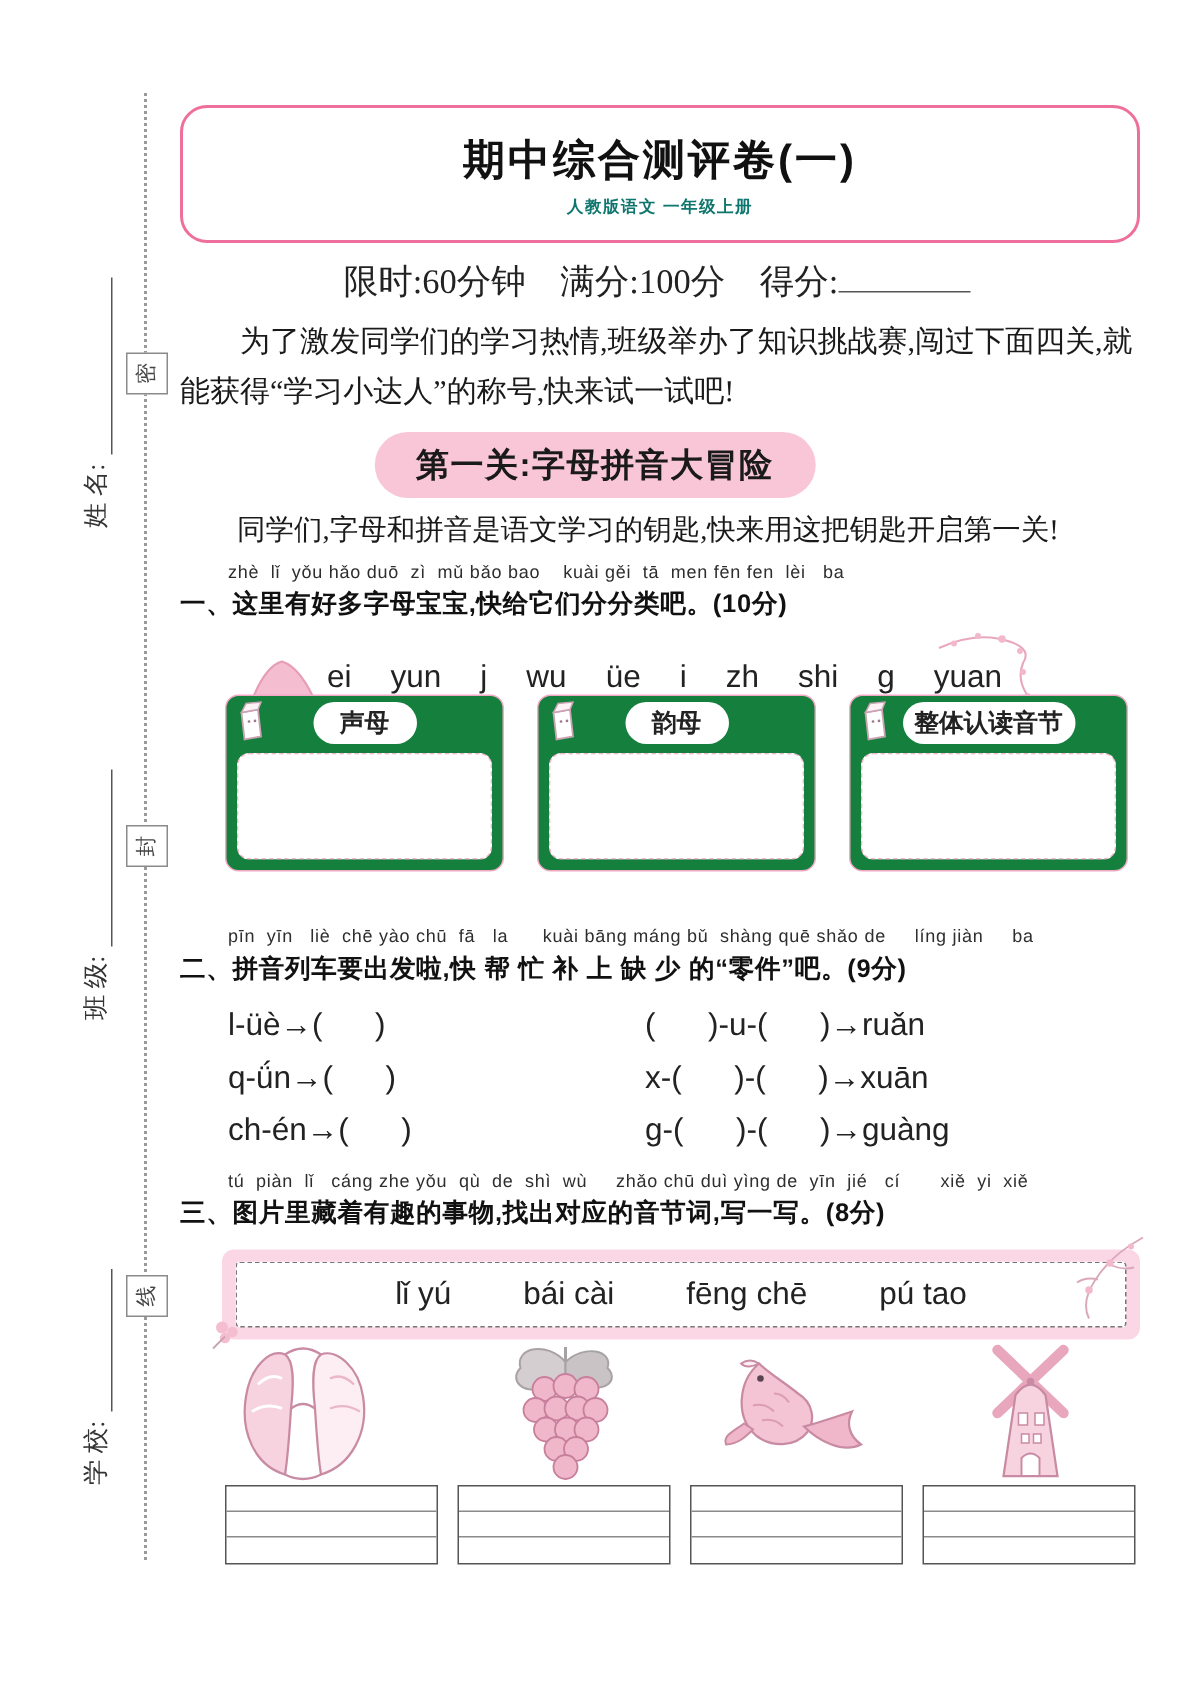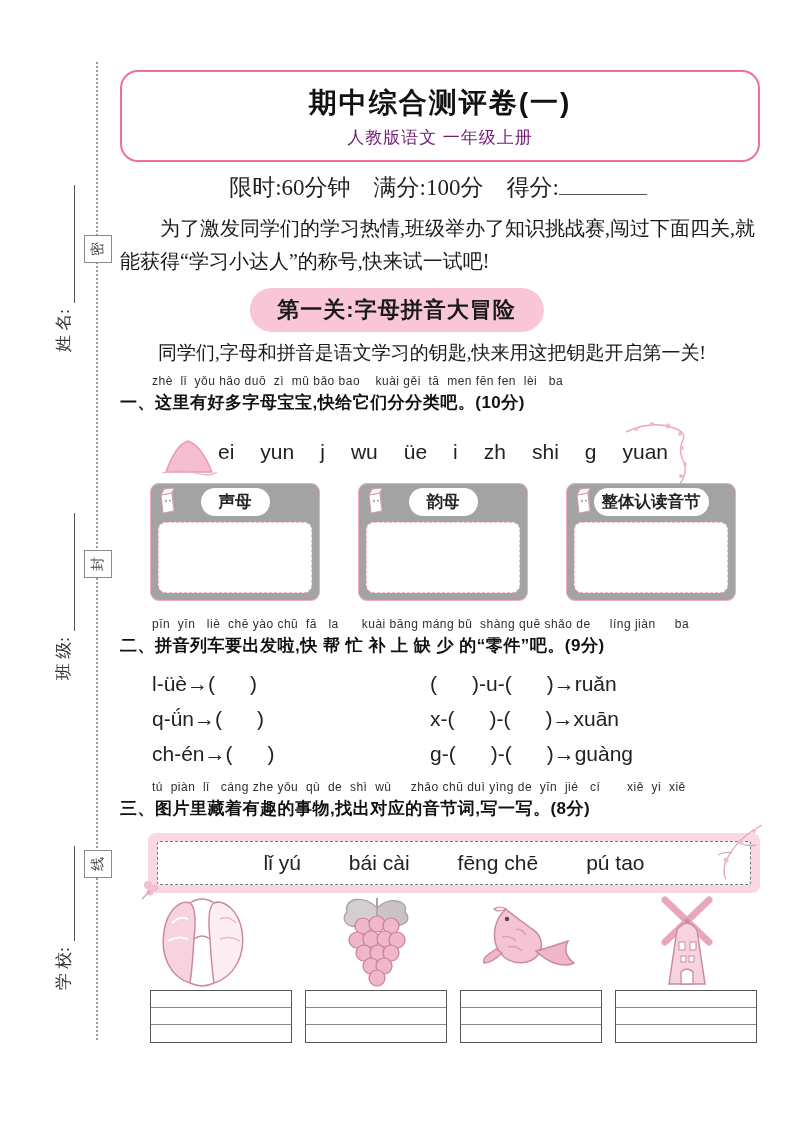--- a/index.html
+++ b/index.html
@@ -11,36 +11,36 @@
             display:flex;align-items:center;justify-content:center;}
   .seal-box span{transform:rotate(-90deg);font-family:"Liberation Serif","DejaVu Serif",serif;font-size:14px;color:#444;}
   .margin-label{position:absolute;transform:rotate(-90deg);transform-origin:0 0;
                 font-family:"Liberation Serif","DejaVu Serif",serif;font-size:17px;color:#333;
                 display:flex;align-items:flex-end;gap:6px;white-space:nowrap;}
   .fill-line{display:inline-block;border-bottom:1.5px solid #555;height:1px;vertical-align:baseline;}
   
   .header-box{position:absolute;left:120px;top:70px;width:636px;height:88px;border:2px solid #ee6f9b;
               border-radius:18px;display:flex;flex-direction:column;align-items:center;justify-content:center;gap:4px;}
   .header-title{font-size:28px;font-weight:700;letter-spacing:2px;color:#111;}
-  .header-sub{font-size:17px;font-weight:400;color:#701a75;letter-spacing:1px;}
+  .header-sub{font-size:11px;font-weight:700;color:#0f766e;letter-spacing:1px;}
   .info-line{position:absolute;left:120px;top:172px;width:636px;text-align:center;
              font-family:"Liberation Serif","DejaVu Serif",serif;font-size:23px;color:#222;}
   
   .intro{position:absolute;left:120px;top:212px;width:642px;font-family:"Liberation Serif","DejaVu Serif",serif;
          font-size:20px;line-height:33px;color:#1a1a1a;text-indent:2em;}
   .banner{position:absolute;left:50%;top:288px;transform:translateX(-50%);background:#f9c6d8;
           border-radius:24px;padding:7px 28px;font-size:22px;font-weight:700;color:#1a1a1a;letter-spacing:1px;}
   .lead{position:absolute;left:120px;top:340px;width:645px;font-family:"Liberation Serif","DejaVu Serif",serif;
         font-size:19px;color:#1a1a1a;text-indent:2em;}
   .pinyin{position:absolute;font-size:12px;color:#2e2e2e;white-space:pre;letter-spacing:0.5px;}
   .qtitle{position:absolute;left:120px;font-size:17px;font-weight:700;color:#111;letter-spacing:0.5px;}
   
   .letters{position:absolute;left:205px;top:440px;font-size:21px;color:#222;}
   .letters span{margin:0 13px;}
-  .cat-box{position:absolute;top:483px;width:170px;height:118px;background:#a3a3a3;border:1.5px solid #f2a9c5;
+  .cat-box{position:absolute;top:463px;width:186px;height:118px;background:#15803d;border:1.5px solid #f2a9c5;
            border-radius:9px;box-sizing:border-box;}
   .cat-head{position:relative;height:36px;display:flex;align-items:center;justify-content:center;}
   .cat-pill{background:#fff;border-radius:16px;padding:3px 18px;font-family:"Liberation Serif","DejaVu Serif",serif;
             font-size:16.5px;font-weight:700;color:#222;white-space:nowrap;}
   .cat-area{position:absolute;left:7px;right:7px;top:38px;bottom:7px;background:#fff;border-radius:8px;
             border:1px dashed #f3b8cd;}
   .carton{position:absolute;left:4px;top:2px;}
   
   .fillrow{position:absolute;font-size:21px;color:#222;white-space:pre;}
   

